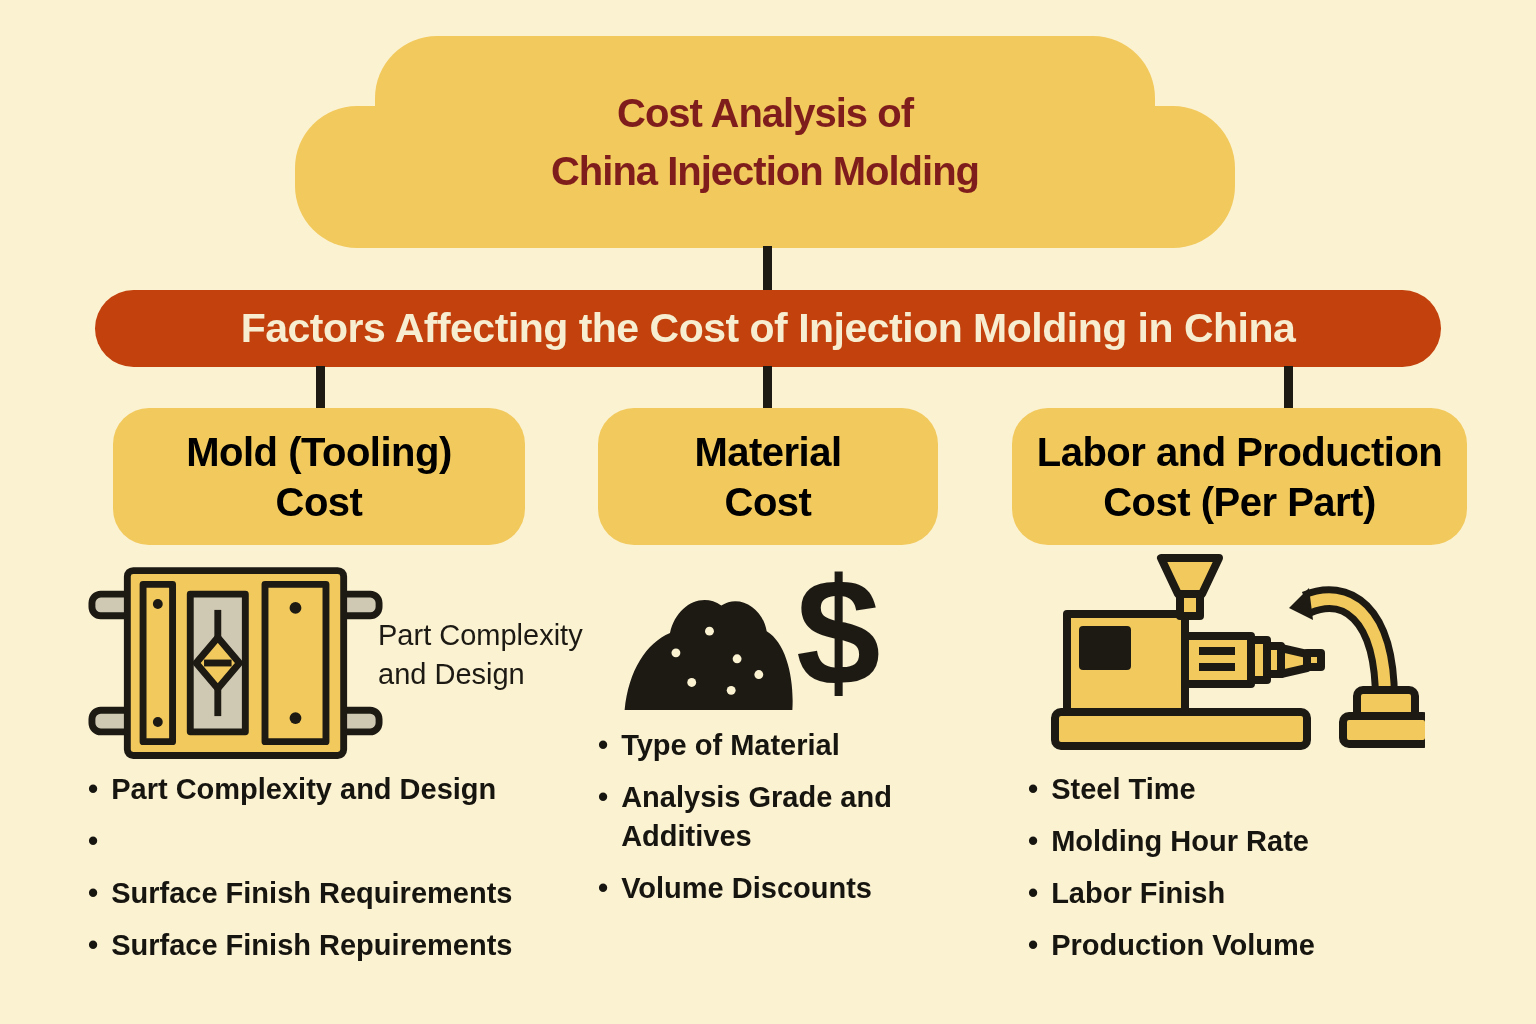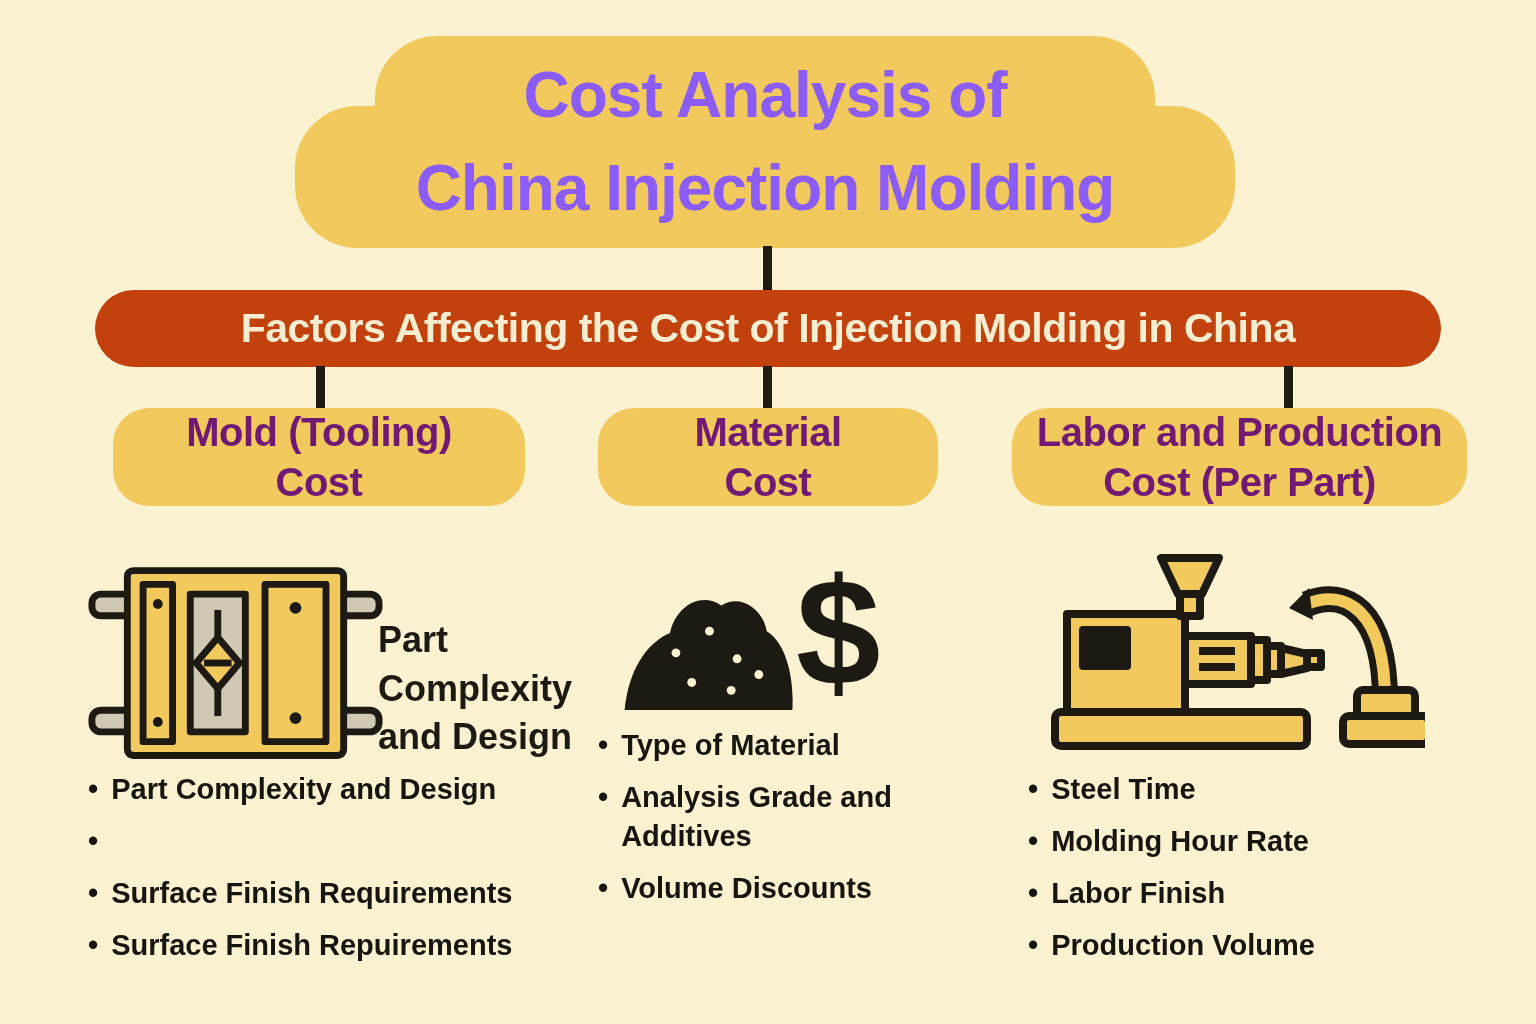--- a/index.html
+++ b/index.html
@@ -11,53 +11,53 @@
     background:#fbf2d2; overflow:hidden; margin:0 auto;
     color:#1d1a14;
   }
 
   
   .title-blob { position:absolute; left:295px; top:36px; width:940px; height:212px; }
   .blob-top  { position:absolute; left:80px; top:0; right:80px; height:140px; background:#f2c95c; border-radius:62px; }
   .blob-bottom{ position:absolute; left:0; bottom:0; width:100%; height:142px; background:#f2c95c; border-radius:62px; }
   .title-text{
     position:absolute; inset:0; display:flex; align-items:center; justify-content:center;
-    text-align:center; font-weight:bold; font-size:64px; line-height:1.45;
-    color:#8b5cf6; white-space:pre-line; letter-spacing:-1px;
+    text-align:center; font-weight:bold; font-size:40px; line-height:1.45;
+    color:#7f1d1d; white-space:pre-line; letter-spacing:-1px;
   }
 
   .connector { position:absolute; width:9px; background:#1d1a14; }
   .conn-top  { left:763px; top:246px; height:46px; }
   .conn-c1   { left:316px; top:366px; height:44px; }
   .conn-c2   { left:763px; top:366px; height:44px; }
   .conn-c3   { left:1284px; top:366px; height:44px; }
 
   
   .banner {
     position:absolute; left:95px; top:290px; width:1346px; height:77px;
     background:#c2410c; border-radius:39px;
     display:flex; align-items:center; justify-content:center;
     color:#f7edd0; font-weight:bold; font-size:41px; letter-spacing:-0.5px;
   }
 
   
   .col-box {
-    position:absolute; top:408px; height:98px; background:#f2c95c; border-radius:36px;
+    position:absolute; top:408px; height:137px; background:#f2c95c; border-radius:36px;
     display:flex; align-items:center; justify-content:center; text-align:center;
-    font-weight:bold; font-size:40px; line-height:1.25; color:#701a75;
+    font-weight:bold; font-size:40px; line-height:1.25; color:#000000;
     white-space:pre-line; letter-spacing:-0.5px;
   }
   .col-box-1 { left:113px;  width:412px; }
   .col-box-2 { left:598px;  width:340px; }
   .col-box-3 { left:1012px; width:455px; }
 
   
   .mold-icon    { position:absolute; left:88px;  top:563px; width:295px; height:200px; }
   .mold-caption { position:absolute; left:378px; top:616px; width:270px;
-                  font-weight:bold; font-size:36px; line-height:1.35; white-space:pre-line; }
+                  font-weight:normal; font-size:29px; line-height:1.35; white-space:pre-line; }
   .pile-icon    { position:absolute; left:615px; top:568px; width:185px; height:148px; }
   .dollar       { position:absolute; left:796px; top:556px; font-weight:bold; font-size:152px; line-height:1; color:#1d1a14; }
   .machine-icon { position:absolute; left:1045px; top:550px; width:380px; height:212px; }
 
   
   .bullets { position:absolute; list-style:none; }
   .bullets-1 { left:88px;   top:770px; width:480px; }
   .bullets-2 { left:598px;  top:726px; width:335px; }
   .bullets-3 { left:1028px; top:770px; width:430px; }
   .bullet-item { display:flex; gap:13px; font-weight:bold; font-size:29px; line-height:1.34;

